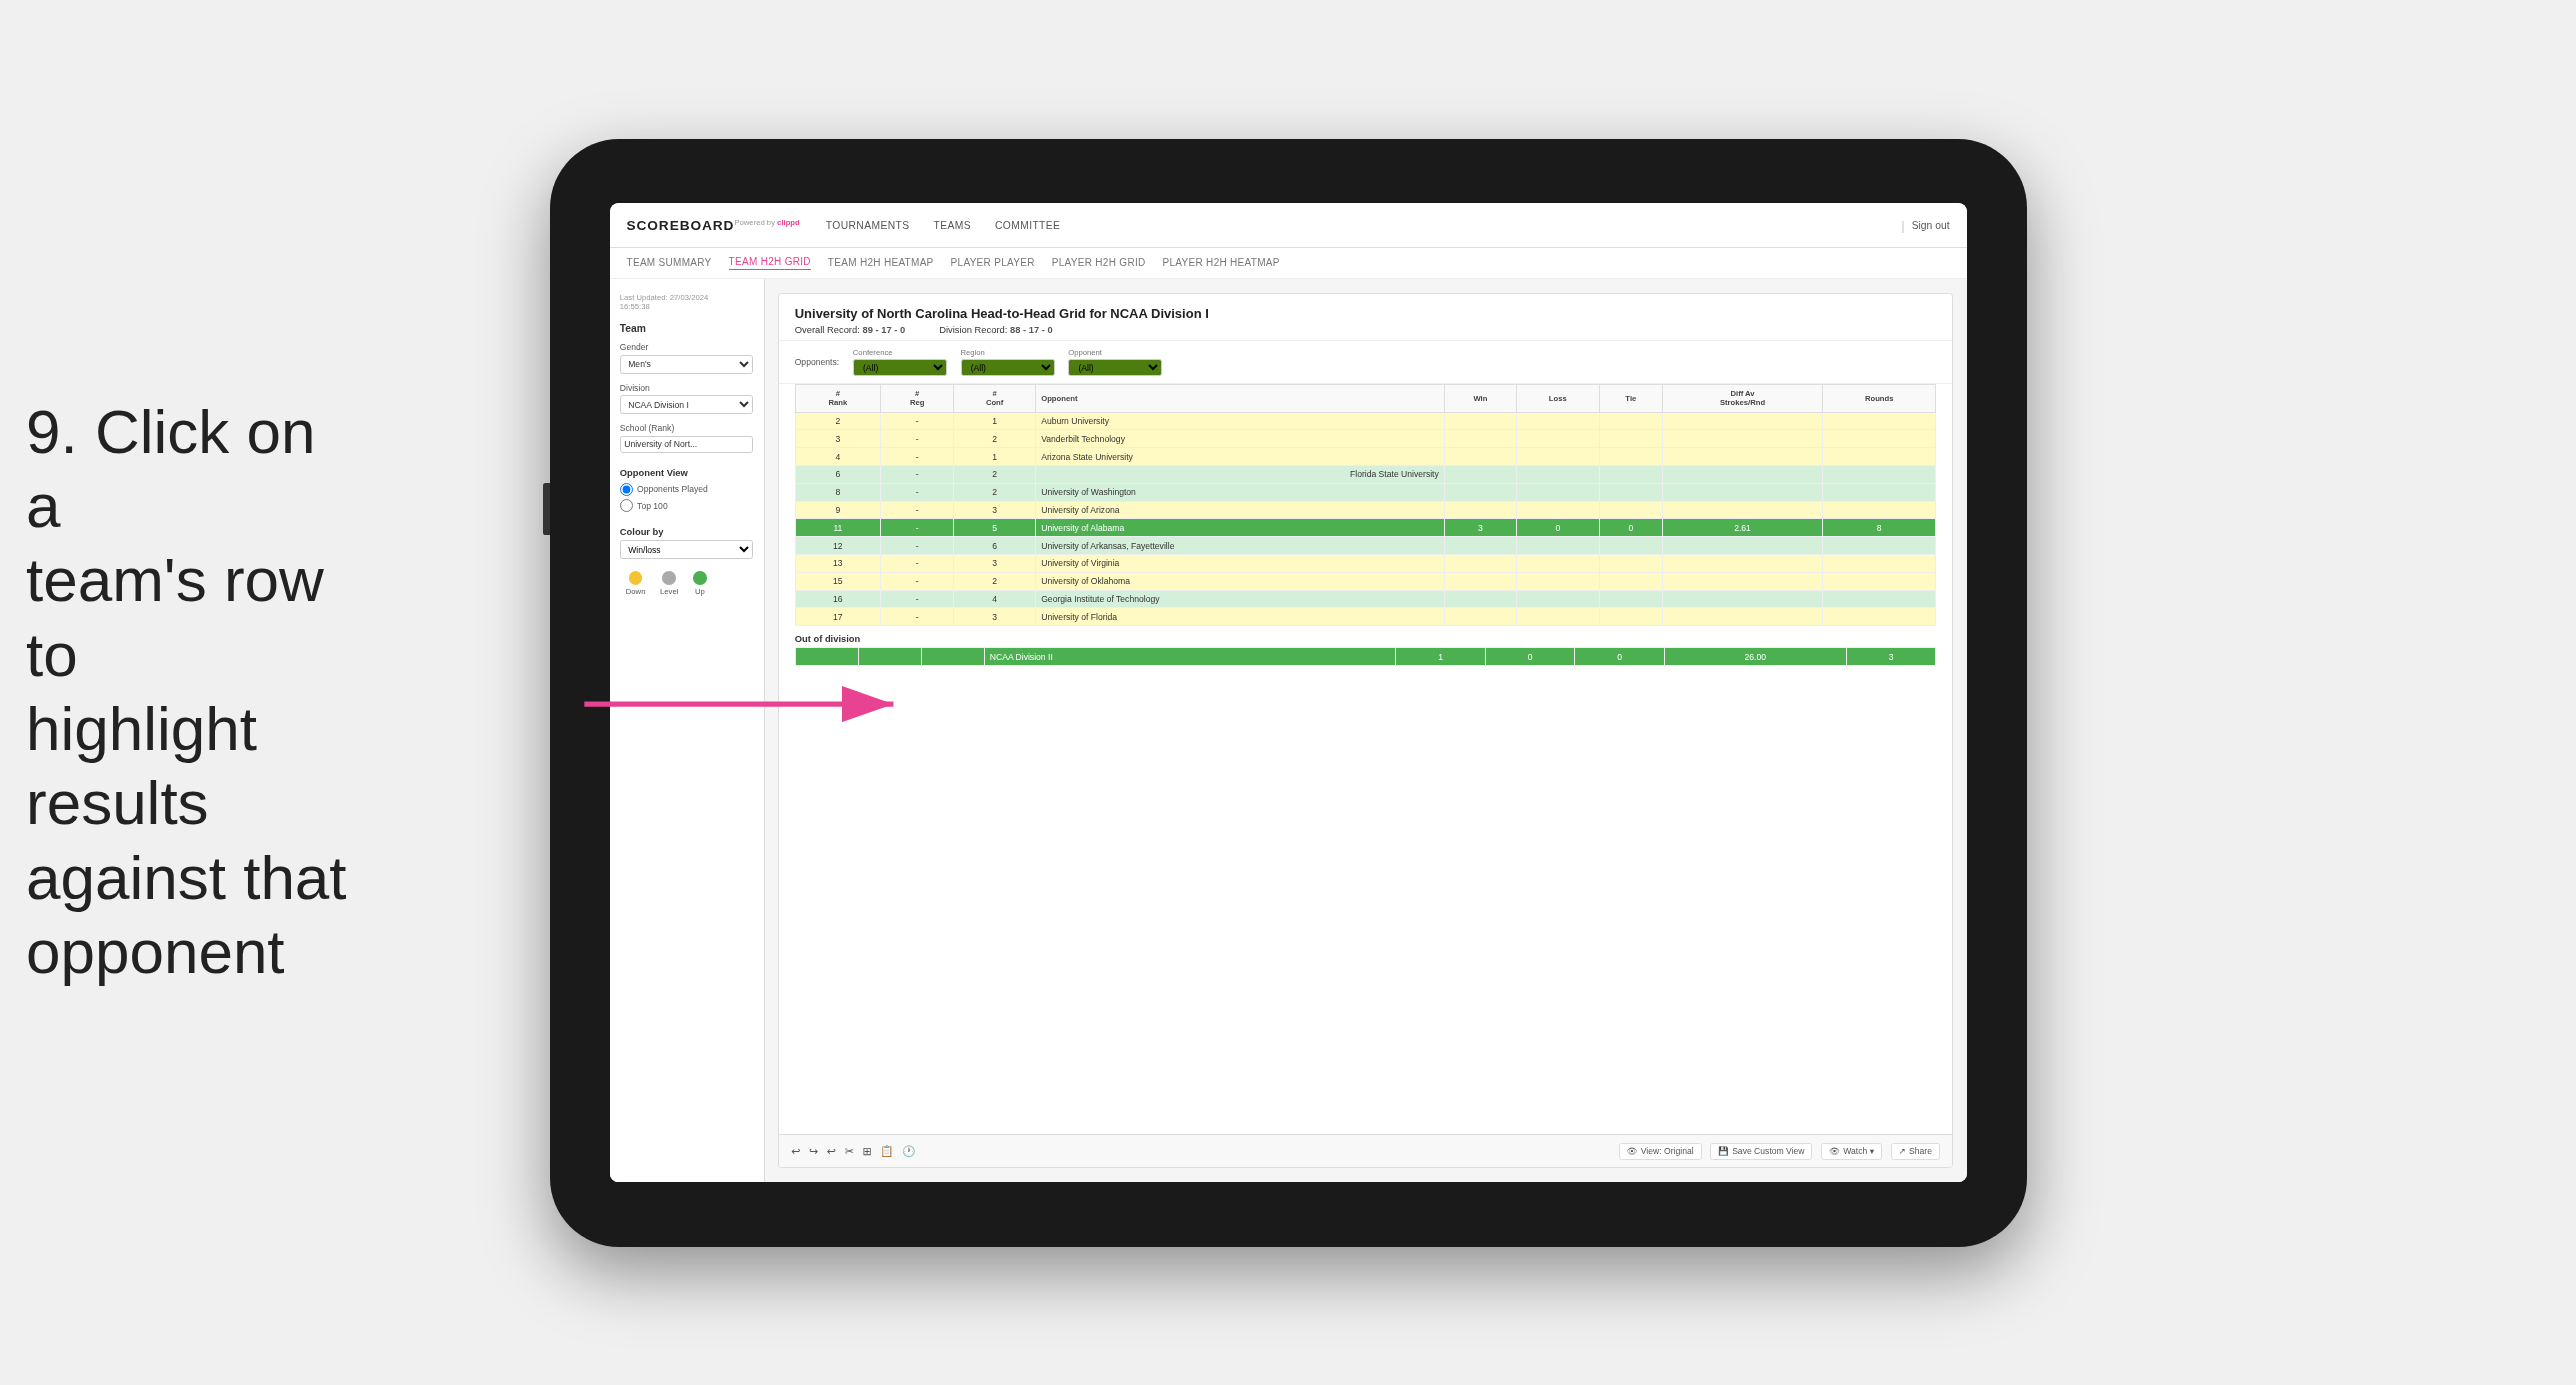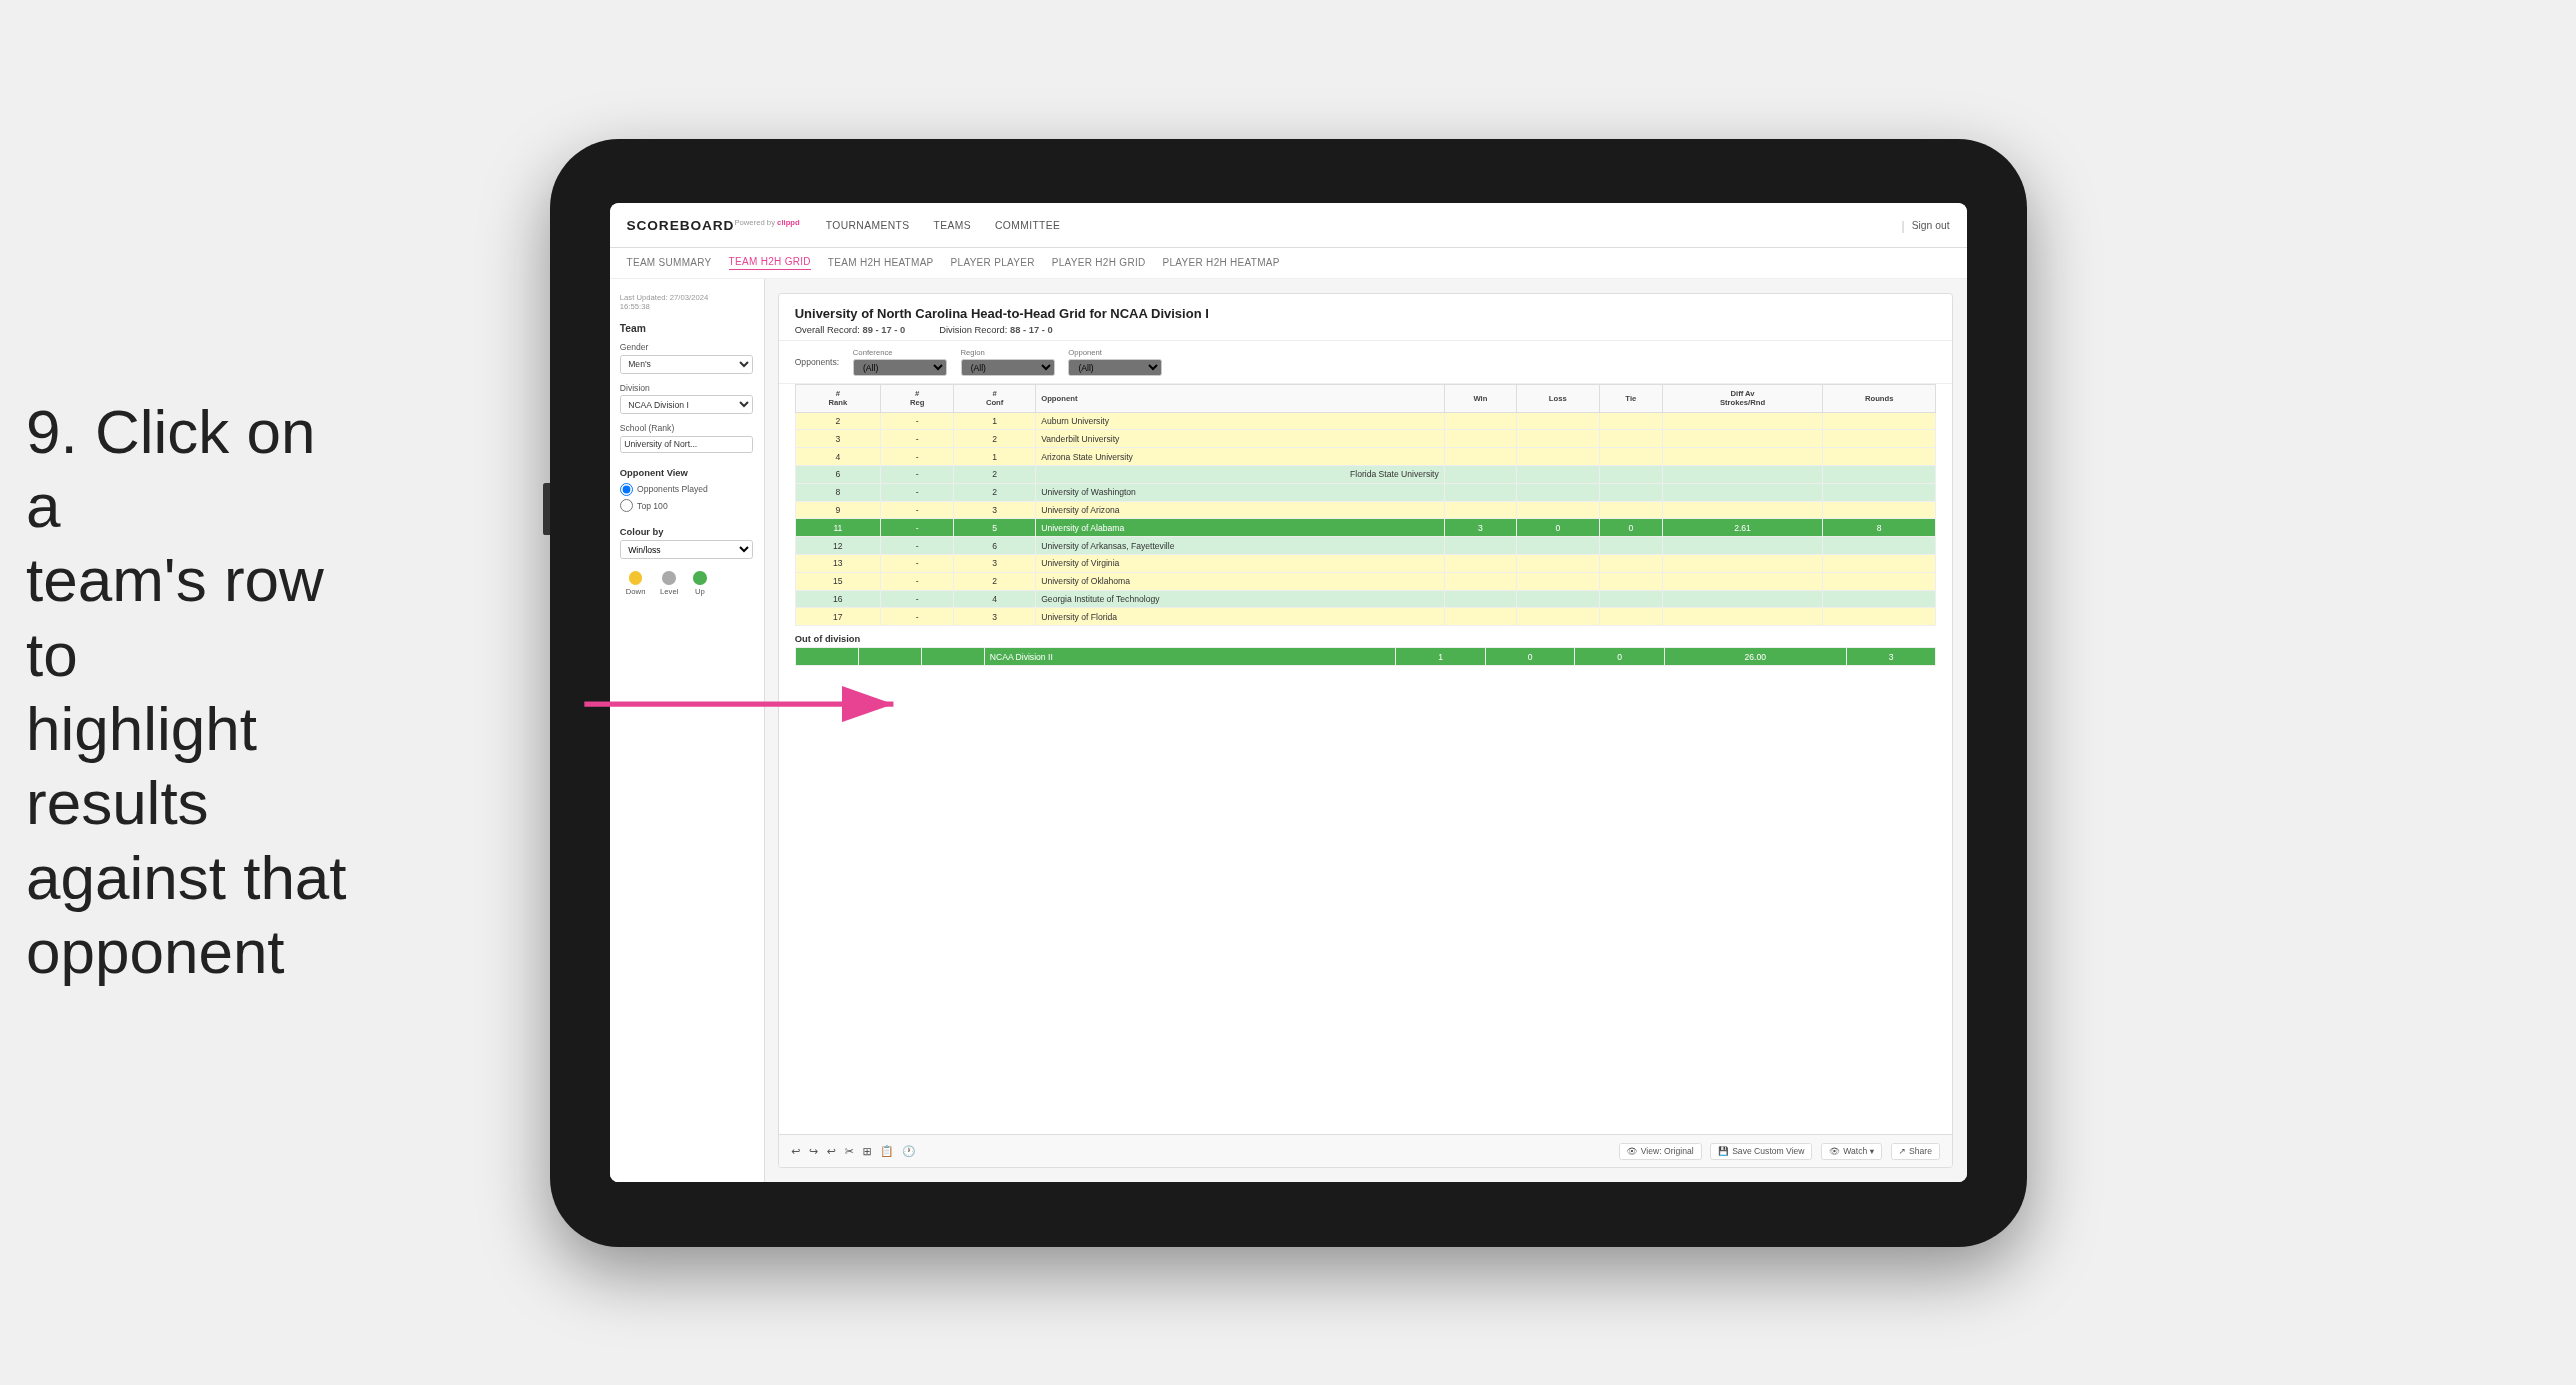--- a/index.html
+++ b/index.html
@@ -295,21 +295,21 @@
       gap: 1.7px;
     }
 
     .filter-label { font-size: 7.7px; color: #777; }
 
     .filter-select {
       font-size: 8.6px;
       padding: 1.7px 5.2px;
       border: 0.9px solid #ccc;
       border-radius: 2.6px;
-      background: #737373;
+      background: #4d7c0f;
       width: 94px;
     }
 
     
     .table-container {
       flex: 1;
       overflow: auto;
       padding: 0 15.5px;
     }
 
@@ -566,21 +566,21 @@
                     <td class="center" style="color: rgb(51, 51, 51);"></td>
                     <td class="center" style="color: rgb(51, 51, 51);"></td>
                     <td class="center" style="color: rgb(51, 51, 51);"></td>
                     <td class="center" style="color: rgb(51, 51, 51);"></td>
                     <td class="center" style="color: rgb(51, 51, 51);"></td>
                   </tr>
                   <tr style="background: rgb(255, 249, 196);">
                     <td class="center" style="color: rgb(51, 51, 51);">3</td>
                     <td class="center" style="color: rgb(51, 51, 51);">-</td>
                     <td class="center" style="color: rgb(51, 51, 51);">2</td>
-                    <td class="left" style="color: rgb(51, 51, 51);">Vanderbilt University</td>
+                    <td class="left" style="color: rgb(51, 51, 51);">Vanderbilt Technology</td>
                     <td class="center" style="color: rgb(51, 51, 51);"></td>
                     <td class="center" style="color: rgb(51, 51, 51);"></td>
                     <td class="center" style="color: rgb(51, 51, 51);"></td>
                     <td class="center" style="color: rgb(51, 51, 51);"></td>
                     <td class="center" style="color: rgb(51, 51, 51);"></td>
                   </tr>
                   <tr style="background: rgb(255, 249, 196);">
                     <td class="center" style="color: rgb(51, 51, 51);">4</td>
                     <td class="center" style="color: rgb(51, 51, 51);">-</td>
                     <td class="center" style="color: rgb(51, 51, 51);">1</td>

